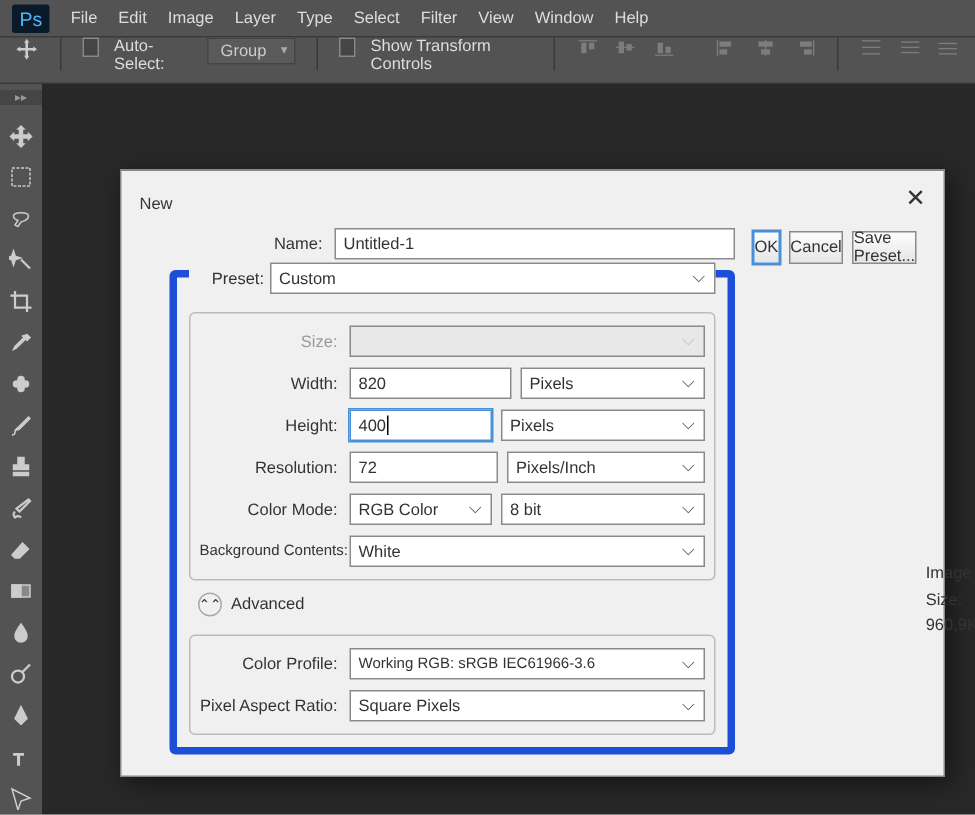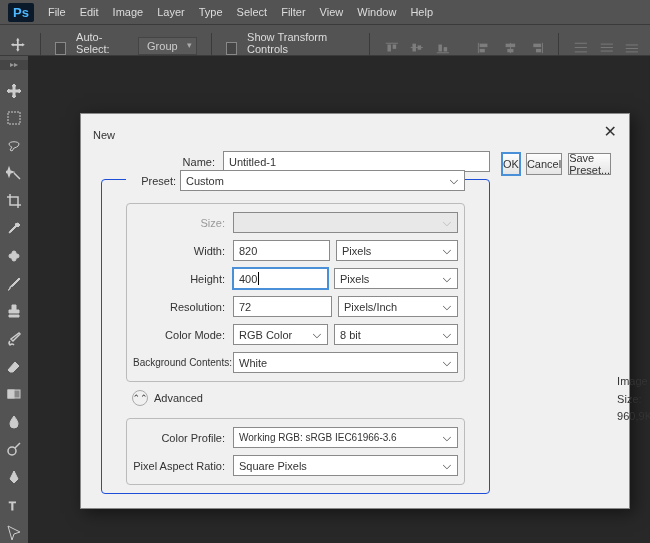--- a/index.html
+++ b/index.html
@@ -1,20 +1,20 @@
 <!DOCTYPE html>
 <html><head>
 <meta charset="utf-8">
 <style>
 *{box-sizing:border-box;margin:0;padding:0;font-family:Tahoma,Arial,sans-serif;font-size:11px;color:#333}
 body{background:#535353;width:650px;height:543px;overflow:hidden;position:relative}
 .menubar{background:#535353;height:24px;display:flex;align-items:center;padding:0 8px;gap:14px}
-.menubar .logo{background:#0a1a2a;color:#4db8ff;font-weight:bold;font-size:13px;padding:2px 5px;font-family:Arial;border-radius:2px}
+.menubar .logo{background:#0a1a2a;color:#4db8ff;font-weight:normal;font-size:13px;padding:2px 5px;font-family:Arial;border-radius:2px}
 .menubar span{color:#ddd;cursor:default}
-.toolbar{background:#535353;height:32px;border-top:1px solid #3a3a3a;border-bottom:1px solid #3a3a3a;display:flex;align-items:flex-end;padding:0 10px;gap:10px}
+.toolbar{background:#535353;height:32px;border-top:1px solid #3a3a3a;border-bottom:1px solid #3a3a3a;display:flex;align-items:flex-start;padding:0 10px;gap:10px}
 .toolbar .ticon{width:18px;height:18px;position:relative}
 .toolbar .checkbox{width:13px;height:13px;border:1px solid #888;background:#454545}
 .toolbar .lbl{color:#ddd}
 .toolbar .combo{background:#5a5a5a;border:1px solid #444;color:#ccc;padding:2px 18px 2px 8px;position:relative}
 .toolbar .combo::after{content:"▾";position:absolute;right:4px;top:2px;color:#aaa;font-size:9px}
 .toolbar .sep{width:1px;height:22px;background:#3a3a3a;margin:0 4px}
 .toolbar .iconbtn{width:18px;height:14px;opacity:.35}
 .iconbtn svg{width:100%;height:100%}
 .sidebar{position:absolute;left:0;top:56px;width:28px;background:#535353;height:calc(100% - 56px);display:flex;flex-direction:column;align-items:center;padding-top:4px;gap:6px}
 .sidebar .expand{width:100%;height:10px;background:#454545;display:flex;align-items:center;justify-content:center;color:#999;font-size:8px;margin-bottom:4px}
@@ -31,21 +31,21 @@
 .row .label{width:130px;text-align:right;padding-right:8px}
 .row .label.dim{color:#999}
 .input,.select{height:21px;border:1px solid #8a8a8a;background:#fff;padding:0 5px;display:flex;align-items:center;position:relative}
 .input.focus{border:1px solid #4a90d9;box-shadow:0 0 0 1px #4a90d9}
 .select.disabled{background:#e8e8e8;color:#aaa}
 .select::after{content:"⌵";position:absolute;right:6px;top:3px;color:#444;font-size:11px}
 .select.disabled::after{color:#bbb}
 .btn{height:22px;border:1px solid #8a8a8a;background:linear-gradient(#fdfdfd,#e5e5e5);display:flex;align-items:center;justify-content:center;cursor:default}
 .btn.primary{border:1px solid #4a90d9;box-shadow:0 0 0 1px #4a90d9}
 .btn.disabled{color:#999}
-.fieldset{border:1px solid #1d4ed8;border-radius:4px;padding:10px 24px 8px;margin-left:8px;position:relative}
+.fieldset{border:5px solid #1d4ed8;border-radius:4px;padding:10px 8px 8px;margin-left:20px;position:relative}
 .fieldset-inner{border:1px solid #bbb;border-radius:4px;padding:8px 6px;margin-top:12px}
 .adv{display:flex;align-items:center;gap:6px;margin:8px 0 0 6px}
 .adv .chev{width:16px;height:16px;border:1px solid #aaa;border-radius:50%;display:flex;align-items:center;justify-content:center;font-size:9px}
 .image-size{margin-top:220px;text-align:left;line-height:1.6}
 </style>
 </head>
 <body>
 
 <div class="menubar">
   <span class="logo">Ps</span>
@@ -232,21 +232,21 @@
           <div class="label" style="width:54px;background:#f0f0f0;padding:0 4px">Preset:</div>
           <div class="select" style="flex:1">Custom</div>
         </div>
         <div class="fieldset-inner">
         <div class="row">
           <div class="label dim" style="width:100px">Size:</div>
           <div class="select disabled" style="flex:1"></div>
         </div>
         <div class="row">
           <div class="label" style="width:100px">Width:</div>
-          <div class="input" style="width:97px">820</div>
+          <div class="input" style="width:108px">820</div>
           <div style="width:6px"></div>
           <div class="select" style="flex:1">Pixels</div>
         </div>
         <div class="row">
           <div class="label" style="width:100px">Height:</div>
           <div class="input focus" style="width:95px">
                 <span>400</span>
                 <span style="border-right:1px solid #000;height:13px;margin-left:1px"></span>
               </div>
           <div style="width:6px"></div>

